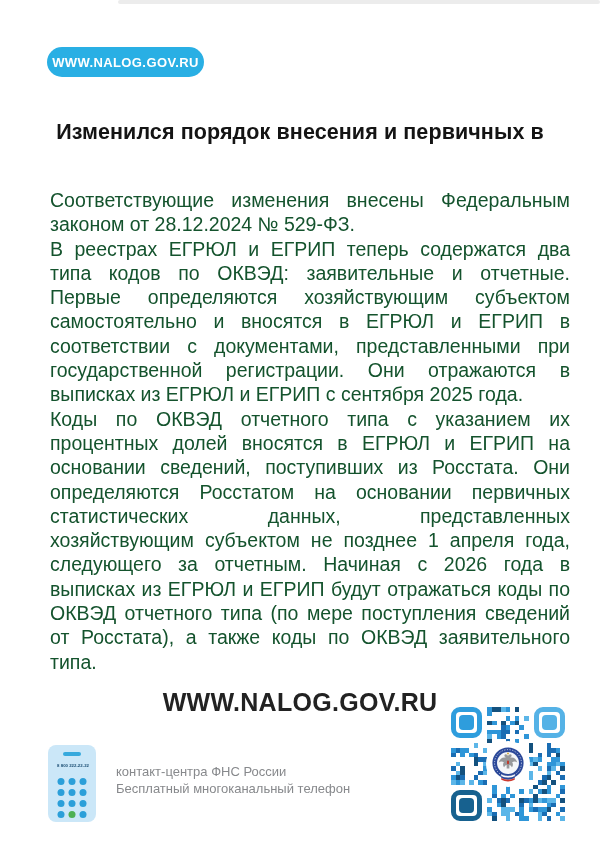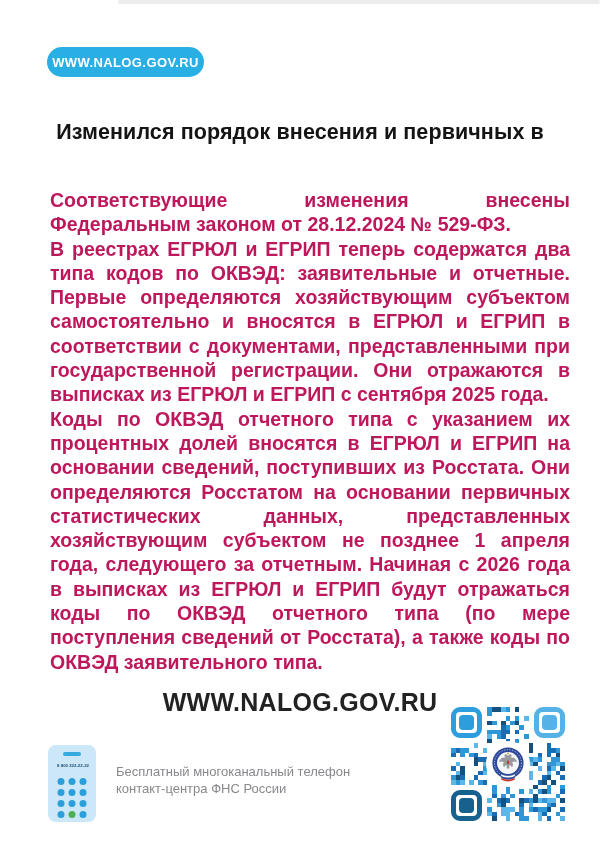--- a/index.html
+++ b/index.html
@@ -22,21 +22,21 @@
     color:#ffffff; font-size:13px; font-weight:600; letter-spacing:.4px;
     display:flex; align-items:center; justify-content:center; border:none; cursor:pointer; }
 
   
   .title { position:absolute; top:118px; left:0; width:600px; text-align:center;
     font-size:21.5px; font-weight:700; color:#141414; line-height:28px; letter-spacing:.1px; }
   .title span { display:block; }
 
   
   .bodytext { position:absolute; top:188px; left:50px; width:520px;
-    font-size:19.5px; line-height:24.3px; text-align:justify; color:#be185d;font-weight:bold; }
+    font-size:19.5px; line-height:24.3px; text-align:justify; color:#14532d; }
   .bodytext p { margin:0; text-align:justify; }
 
   
   .site-link { position:absolute; top:688px; left:0; width:600px; text-align:center;
     font-size:25px; font-weight:700; color:#222222; letter-spacing:.3px; }
 
   
   .footer-phone { position:absolute; top:745px; left:48px; display:flex; }
   .phone-icon { position:relative; width:48px; height:77px; background:#cbe7f8; border-radius:8px; }
   .phone-speaker { position:absolute; top:7px; left:50%; transform:translateX(-50%);
@@ -124,22 +124,22 @@
         <i></i>
           <i></i>
           <i></i>
         <i></i>
           <i class="green"></i>
           <i></i>
       </div>
     </div>
     <div class="phone-info">
       <div class="phone-caption">
+        <span>контакт-центра ФНС России</span>
         <span>Бесплатный многоканальный телефон</span>
-        <span>контакт-центра ФНС России</span>
       </div>
     </div>
   </div>
 
   <div class="qr">
     <div class="qr-grid" id="qr-grid">
         <i style="background: rgb(47, 150, 216); grid-area: 1 / 9;"></i>
         <i style="background: rgb(20, 81, 126); grid-area: 1 / 10;"></i>
         <i style="background: rgb(20, 81, 126); grid-area: 1 / 11;"></i>
         <i style="background: rgb(92, 182, 232); grid-area: 1 / 12;"></i>

